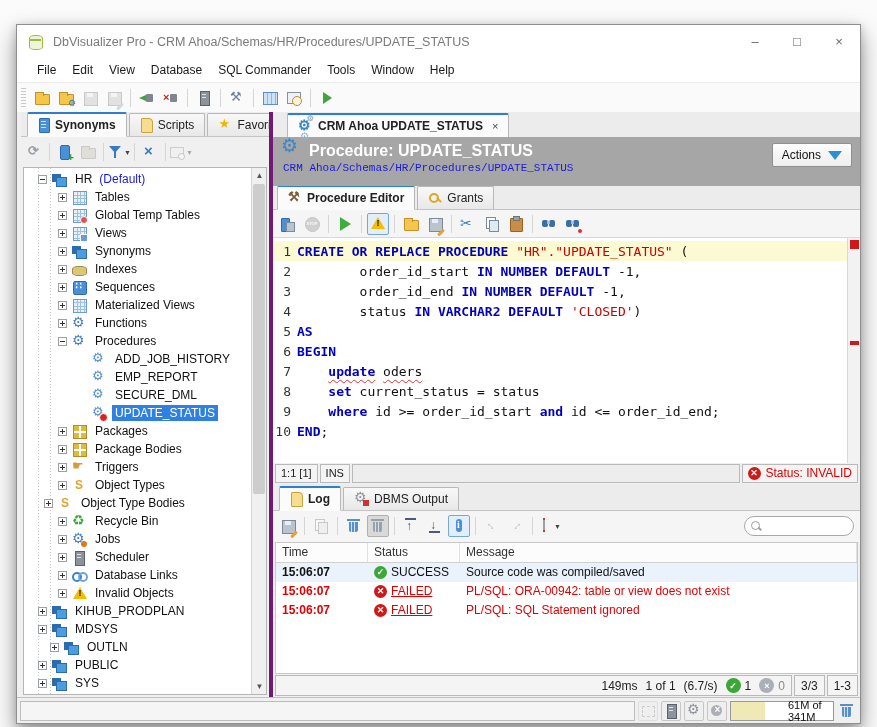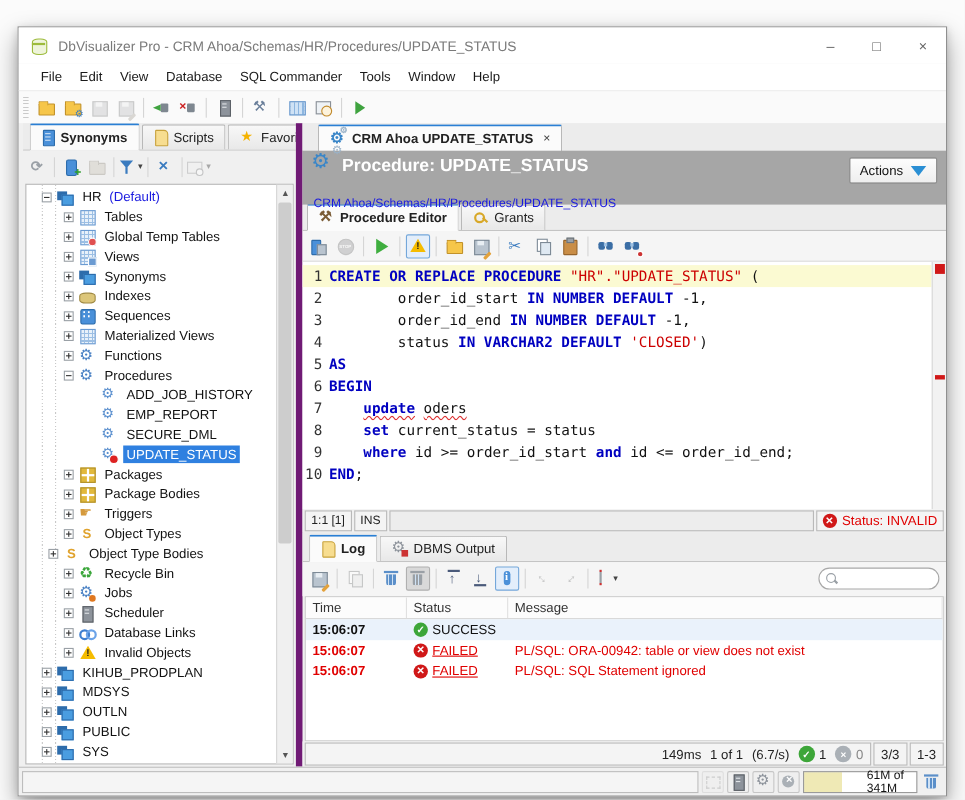--- a/index.html
+++ b/index.html
@@ -103,21 +103,21 @@
   .g-x-circle::after { content:"×"; position:absolute; left:5.5px; top:1.5px; color:#fff; font-size:10px; font-weight:bold; }
 
   
   .mag { position:relative; width:14px; height:14px; display:inline-block; flex:none; }
   .mag::before { content:""; position:absolute; left:2px; top:2px; width:7px; height:7px; border:1.5px solid #9aa0a6; border-radius:50%; }
   .mag::after { content:""; position:absolute; left:9px; top:9px; width:4px; height:1.5px; background:#9aa0a6; transform:rotate(45deg); }
 
   
   .workarea { flex:1; display:flex; min-height:0; }
   .leftpanel { width:252px; flex:none; display:flex; flex-direction:column; background:#f0f0f0; padding-left:4px; }
-  .rightpanel { flex:1; display:flex; flex-direction:column; min-width:0; border-left:6px solid #701a75; background:#f0f0f0; }
+  .rightpanel { flex:1; display:flex; flex-direction:column; min-width:0; border-left:4px solid #701a75; background:#f0f0f0; }
 
   
   .tabstrip { height:25px; flex:none; display:flex; align-items:flex-end; background:#ececec; border-bottom:1px solid #c4c4c4; padding-left:6px; gap:2px; }
   .tab { height:23px; display:flex; align-items:center; gap:5px; padding:0 10px; font-size:12px; color:#222;
      background:linear-gradient(#f8f8f8,#e8e8e8); border:1px solid #b8b8b8; border-bottom:none; border-radius:2px 2px 0 0; }
   .tab.active { background:#fbfbfb; border-top:2px solid #2a7fd4; font-weight:bold; height:25px; margin-bottom:-1px; border-bottom:1px solid #fbfbfb; }
   .tab .closex { font-size:11px; color:#444; margin-left:4px; font-weight:normal; }
 
   
   .t-dbtab { position:relative; width:12px; height:14px; }
@@ -183,21 +183,21 @@
   .vscroll { width:15px; flex:none; background:#f0f0f0; border-left:1px solid #d5d5d5; position:relative; }
   .vscroll .sb-up, .vscroll .sb-down { position:absolute; left:0; width:15px; height:15px; display:flex; align-items:center; justify-content:center; font-size:8px; color:#555; }
   .vscroll .sb-up { top:0; } .vscroll .sb-down { bottom:0; }
   .vscroll .thumb { position:absolute; left:1px; width:12px; top:16px; height:310px; background:#cdcdcd; border-radius:2px; }
 
   
   .doctabs { height:25px; flex:none; display:flex; align-items:flex-end; background:#ececec; padding-left:14px; }
   .objheader { flex:none; height:49px; background:#a6a6a6; padding:4px 8px 2px 8px; position:relative; }
   .oh-row { display:flex; align-items:center; gap:8px; }
   .oh-title { font-size:16px; font-weight:bold; color:#fff; }
-  .oh-bc { font-size:11px; color:#1a1adf; margin-top:18px; margin-left:2px; }
+  .oh-bc { font-size:11px; color:#1a1adf; margin-top:1px; margin-left:2px;font-family:Liberation Mono, monospace; }
   .actions-btn { position:absolute; right:8px; top:6px; height:24px; padding:0 9px; background:linear-gradient(#fdfdfd,#eeeeee);
      border:1px solid #8f8f8f; border-radius:2px; display:flex; align-items:center; gap:7px; font-size:12px; color:#111; }
   .actions-btn .tri { width:0; height:0; border-left:7px solid transparent; border-right:7px solid transparent; border-top:9px solid #2a8fd4; }
 
   .edittabs { height:24px; flex:none; display:flex; align-items:flex-end; background:#ececec; border-bottom:1px solid #c4c4c4; padding-left:4px; gap:2px; }
   .edittoolbar { height:28px; flex:none; display:flex; align-items:center; gap:2px; padding-left:4px; background:#f5f5f5; border-bottom:1px solid #d8d8d8; }
 
   .codewrap { flex:228; min-height:0; background:#fff; display:flex; position:relative; overflow:hidden; }
   .codearea { flex:1; padding-top:3px; font-family:"DejaVu Sans Mono", monospace; font-size:13px; overflow:hidden; }
   .cline { height:20px; display:flex; align-items:center; white-space:pre; }
@@ -500,21 +500,21 @@
             <div class="trow" style="padding-left: 14px;">
               <span class="exp plus"></span>
               <span class="ticon t-schema"></span>
               <span class="tlabel">KIHUB_PRODPLAN</span>
             </div>
             <div class="trow" style="padding-left: 14px;">
               <span class="exp plus"></span>
               <span class="ticon t-schema"></span>
               <span class="tlabel">MDSYS</span>
             </div>
-            <div class="trow" style="padding-left: 14px;">
+            <div class="trow" style="padding-left: 26px;">
               <span class="exp plus"></span>
               <span class="ticon t-schema"></span>
               <span class="tlabel">OUTLN</span>
             </div>
             <div class="trow" style="padding-left: 14px;">
               <span class="exp plus"></span>
               <span class="ticon t-schema"></span>
               <span class="tlabel">PUBLIC</span>
             </div>
             <div class="trow" style="padding-left: 14px;">
@@ -700,20 +700,21 @@
             <div class="lt-hcell col-status">Status</div>
             <div class="lt-hcell col-msg">Message</div>
           </div>
         <div id="log-rows">
             <div class="lt-row success">
               <div class="lt-cell col-time time-ok">15:06:07</div>
               <div class="lt-cell col-status">
                 <span class="okdot">✓</span>
                 <span class="st-ok-txt">SUCCESS</span>
               </div>
+              <div class="lt-cell col-msg msg-ok">Source code was compiled/saved</div>
             </div>
             <div class="lt-row">
               <div class="lt-cell col-time time-err">15:06:07</div>
               <div class="lt-cell col-status">
                 <span class="errdot">✕</span>
                 <span class="st-err-txt">FAILED</span>
               </div>
               <div class="lt-cell col-msg msg-err">PL/SQL: ORA-00942: table or view does not exist</div>
             </div>
             <div class="lt-row">

